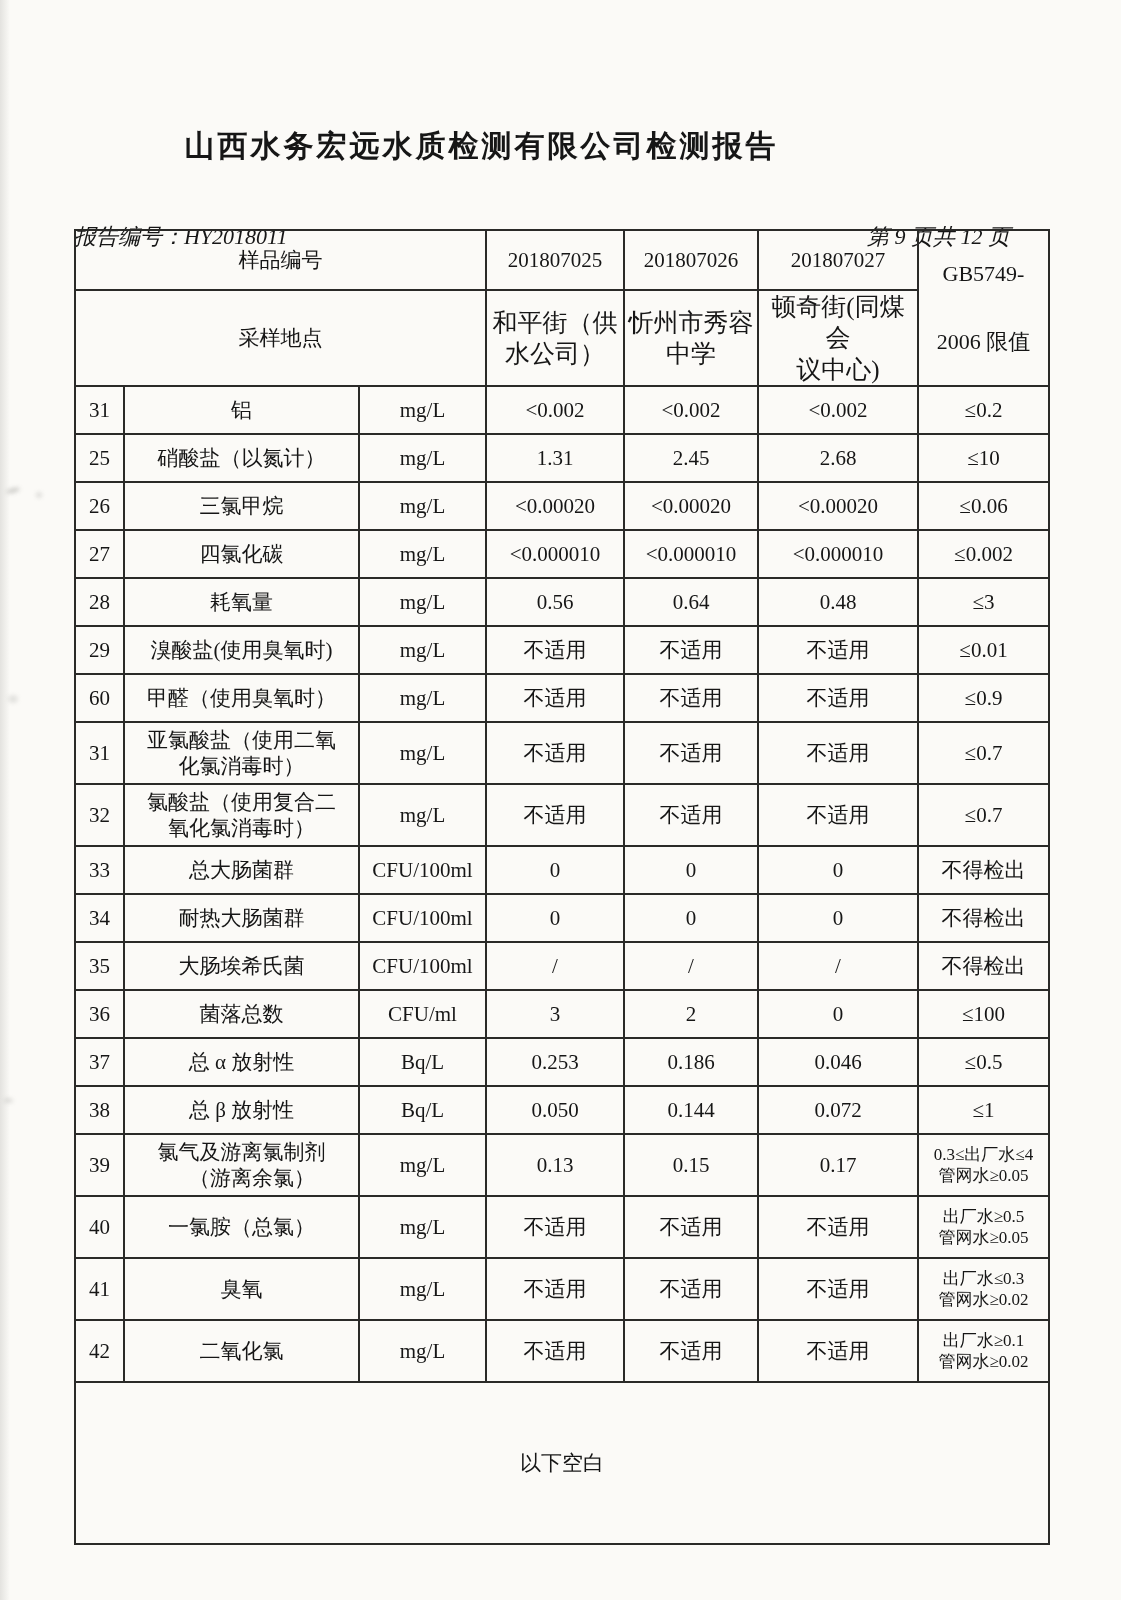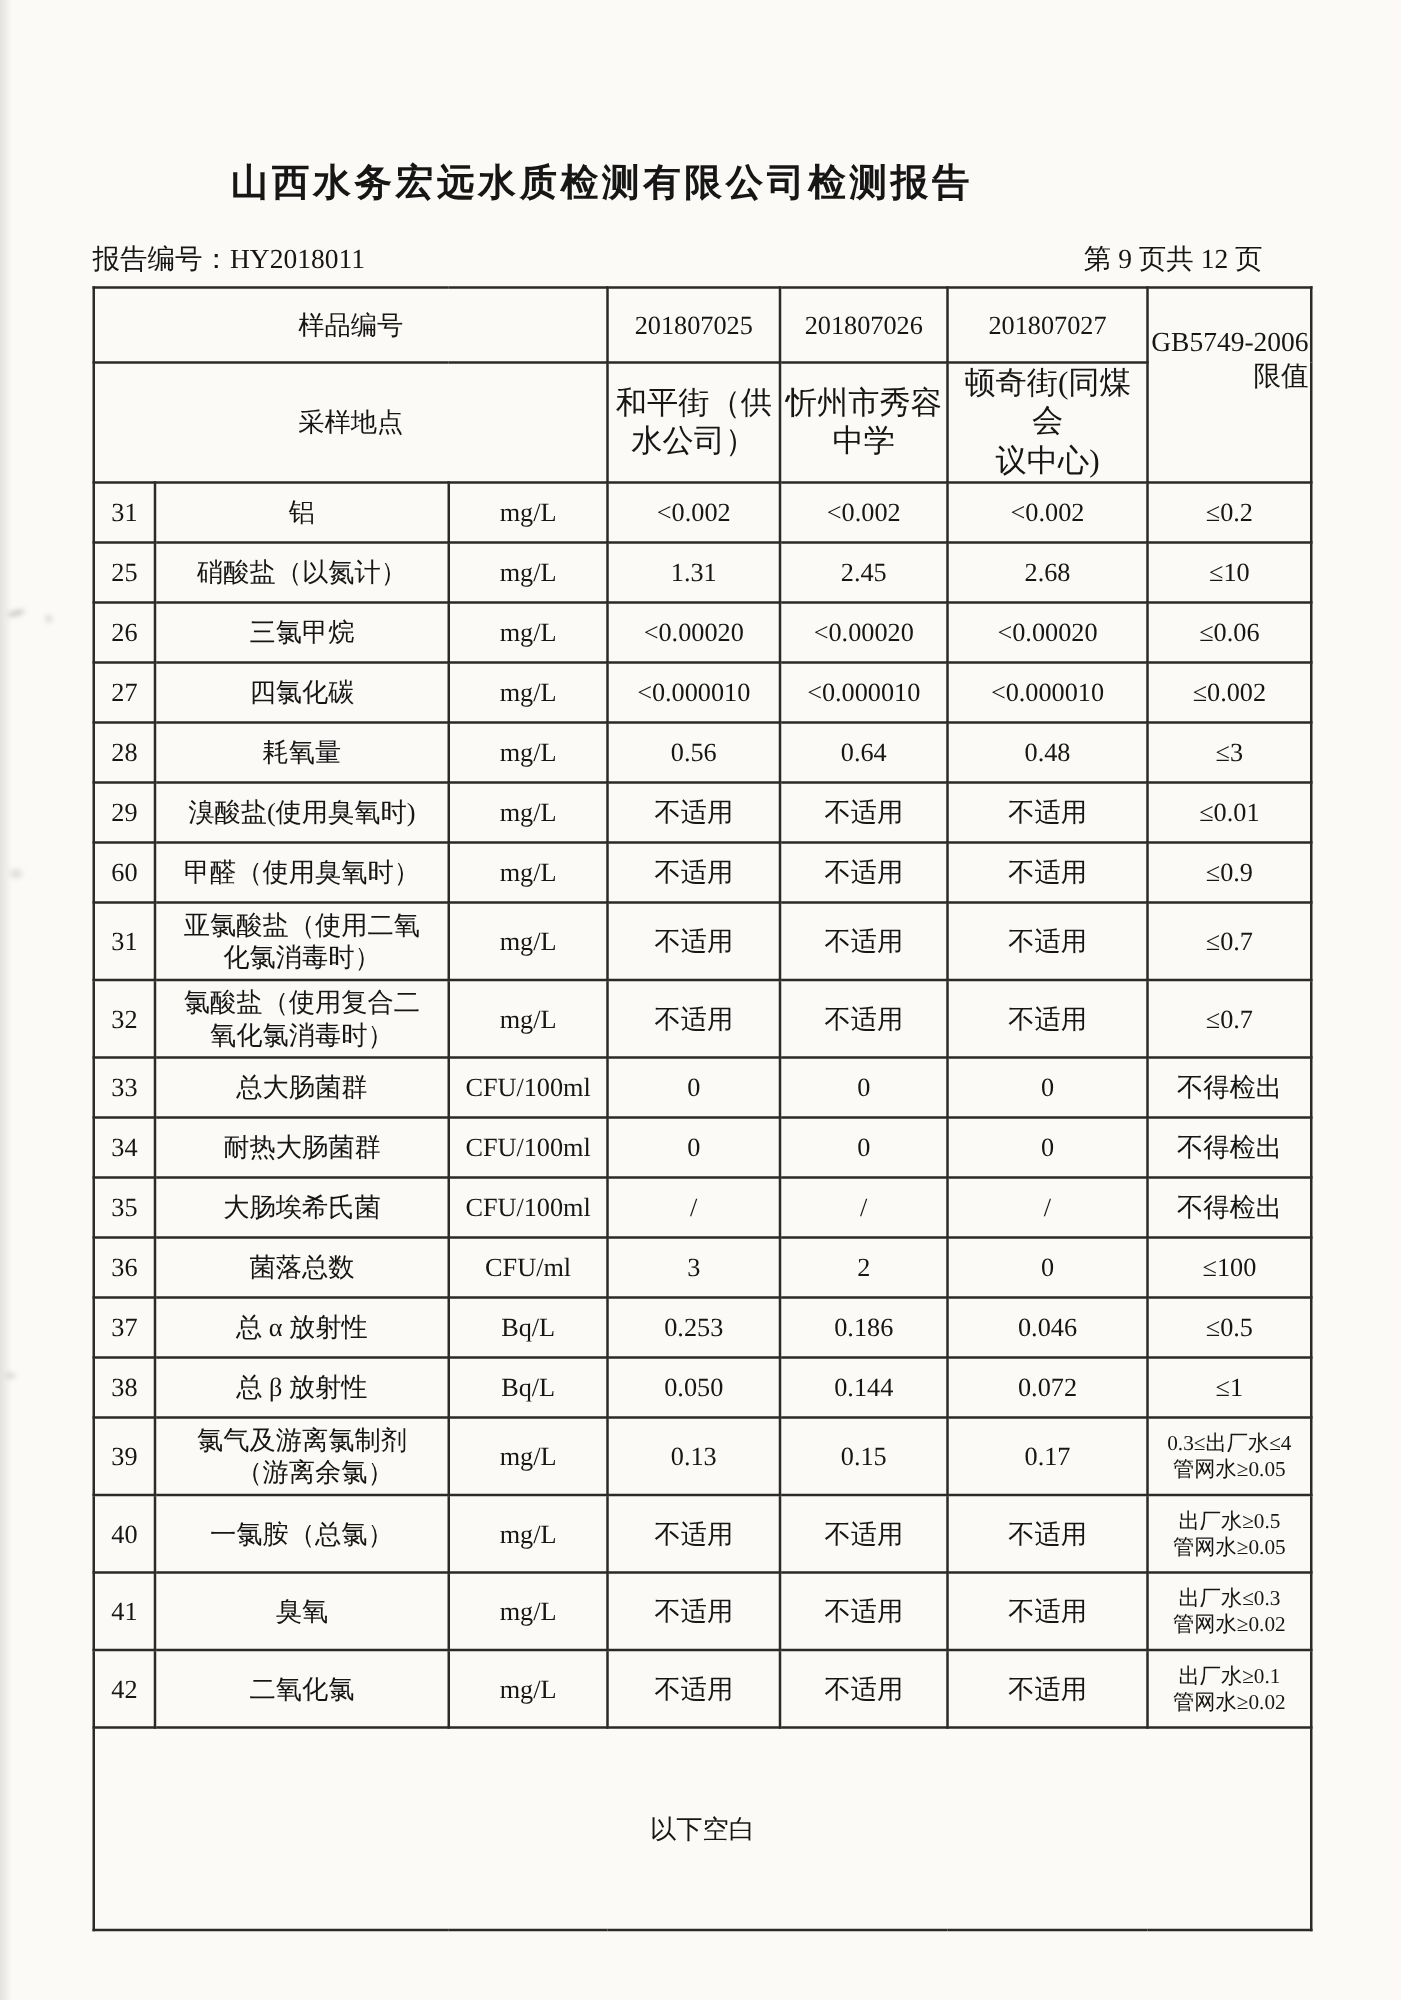--- a/index.html
+++ b/index.html
@@ -21,22 +21,23 @@
     background:linear-gradient(90deg,rgba(120,120,115,.18),rgba(120,120,115,0));}
 
   .doc-title{
     position:absolute;left:0;top:126px;width:963px;
     text-align:center;font-size:30px;font-weight:bold;letter-spacing:3px;
   }
   .meta-row{
     position:absolute;left:74px;top:192px;width:974px;
     display:flex;justify-content:space-between;align-items:baseline;
     font-size:22px;
-  }
-  .meta-row .right{padding-right:38px;}
+    font-style:italic;
+  }
+  .meta-row .right{padding-right:38px;margin-top:30px;}
 
   table.report{
     position:absolute;left:74px;top:229px;
     border-collapse:collapse;table-layout:fixed;
     width:974px;
     font-size:21px;
   }
   table.report td{
     border:2px solid #2a2a28;
     text-align:center;vertical-align:middle;
@@ -46,21 +47,21 @@
   td.name-cell{text-align:left;padding-left:18px;}
   .ml{white-space:pre-line;}
   .r-std{height:48px;}
   .r-2line{height:62px;}
   .hrow1{height:60px;margin-top:24px;}
   .hrow2{height:64px;}
   .blank-row{height:162px;}
   td.blank-cell{text-align:left;vertical-align:top;padding:22px 0 0 22px;}
   td.limit-small{font-size:17px;line-height:1.45;padding:0 1px;}
   td.gb-cell{font-size:22px;}
-  .gb-inner{display:flex;flex-direction:row;justify-content:space-between;height:96px;padding:4px 0;}
+  .gb-inner{display:flex;flex-direction:column;justify-content:space-between;height:96px;padding:4px 0;}
   .loc{font-size:25px;}
 </style>
 </head>
 <body>
 
 <div class="edge-shade"></div>
 <div class="smudge sm1"></div>
 <div class="smudge sm2"></div>
 <div class="smudge sm3"></div>
 <div class="smudge sm4"></div>

